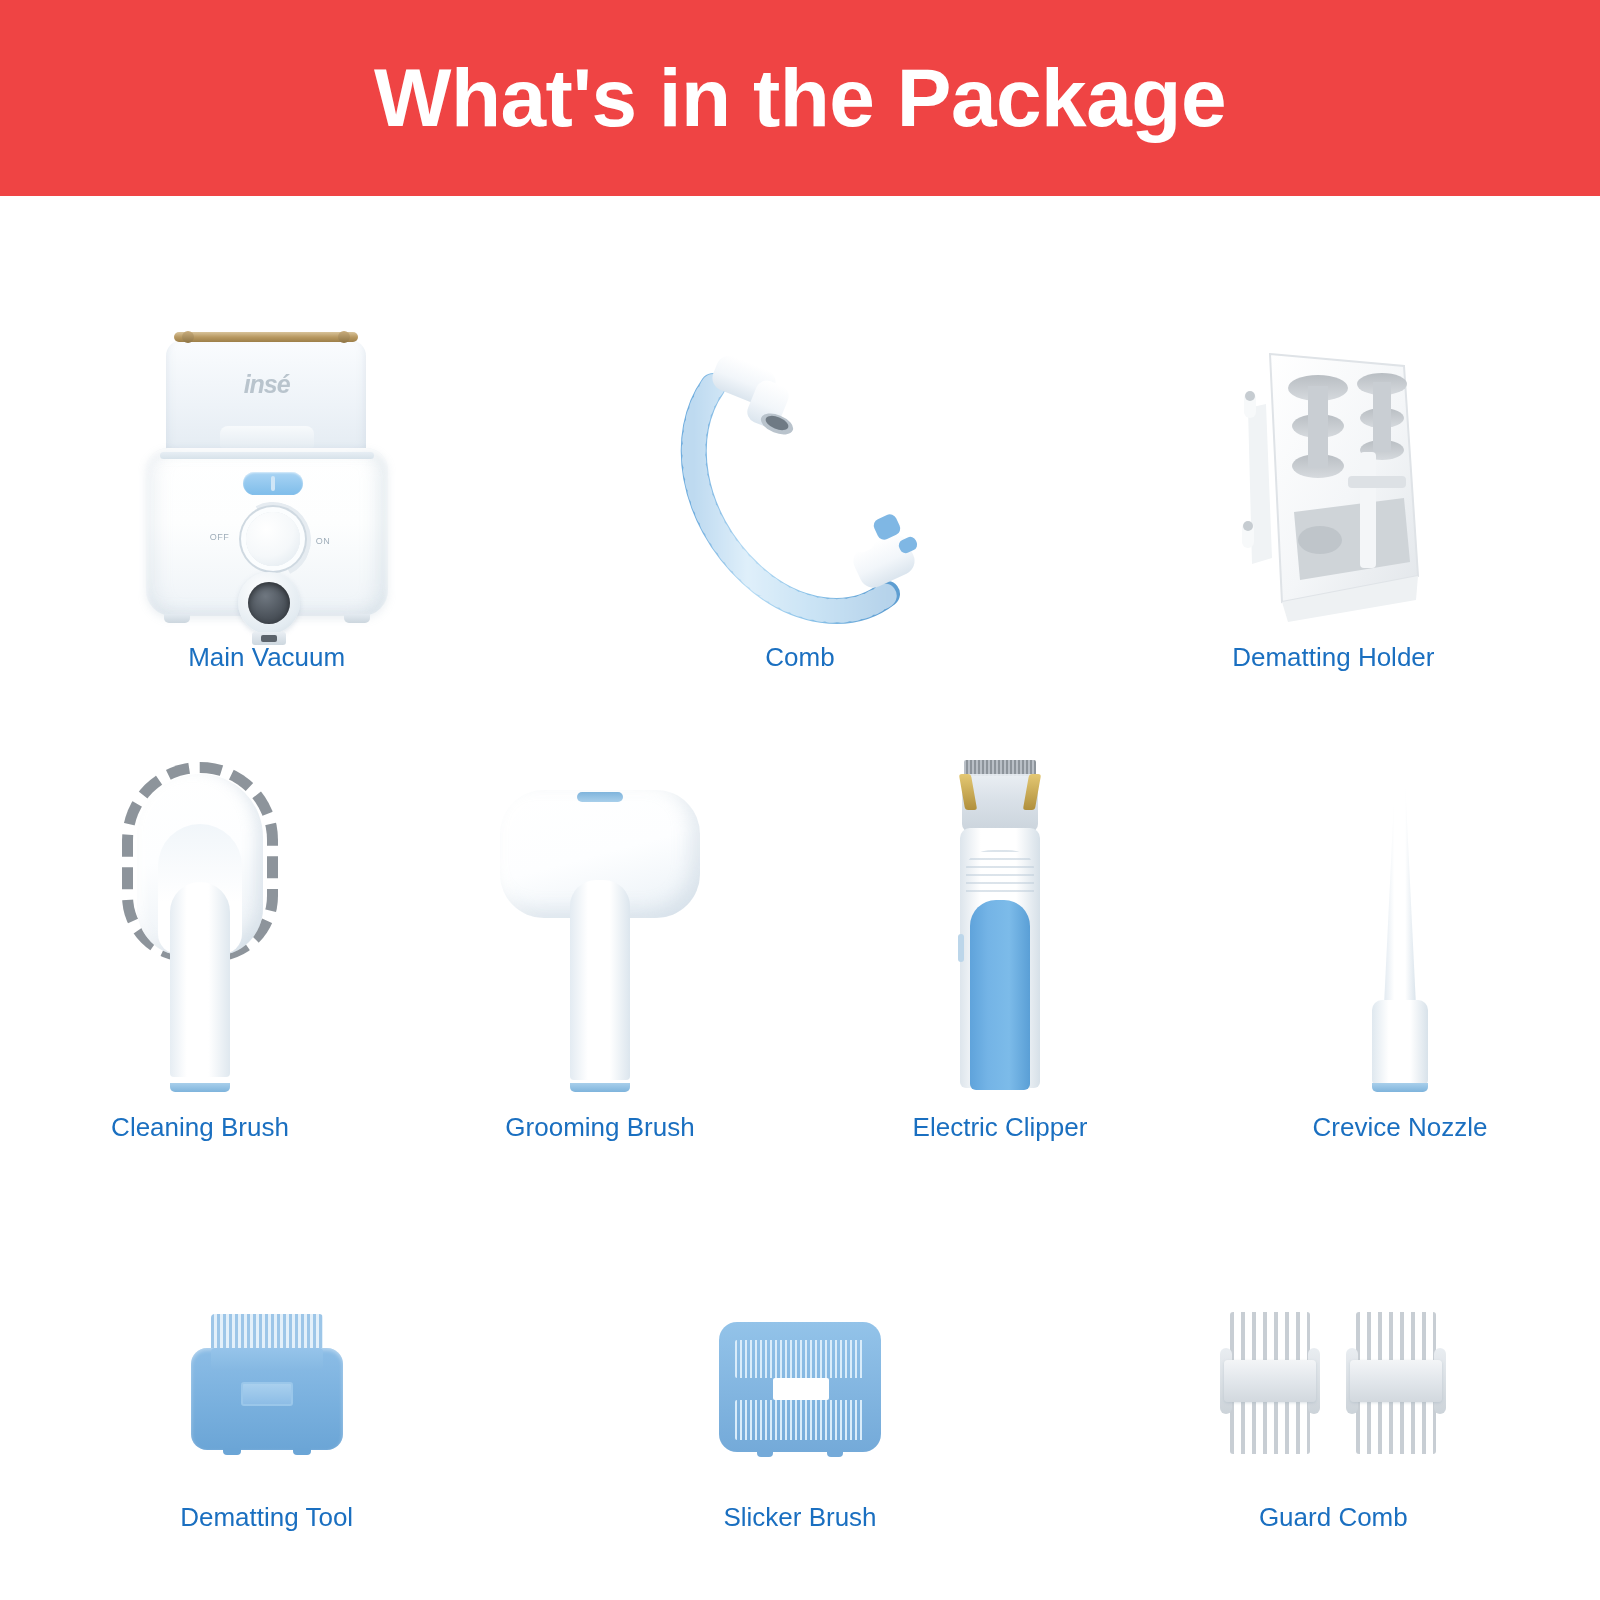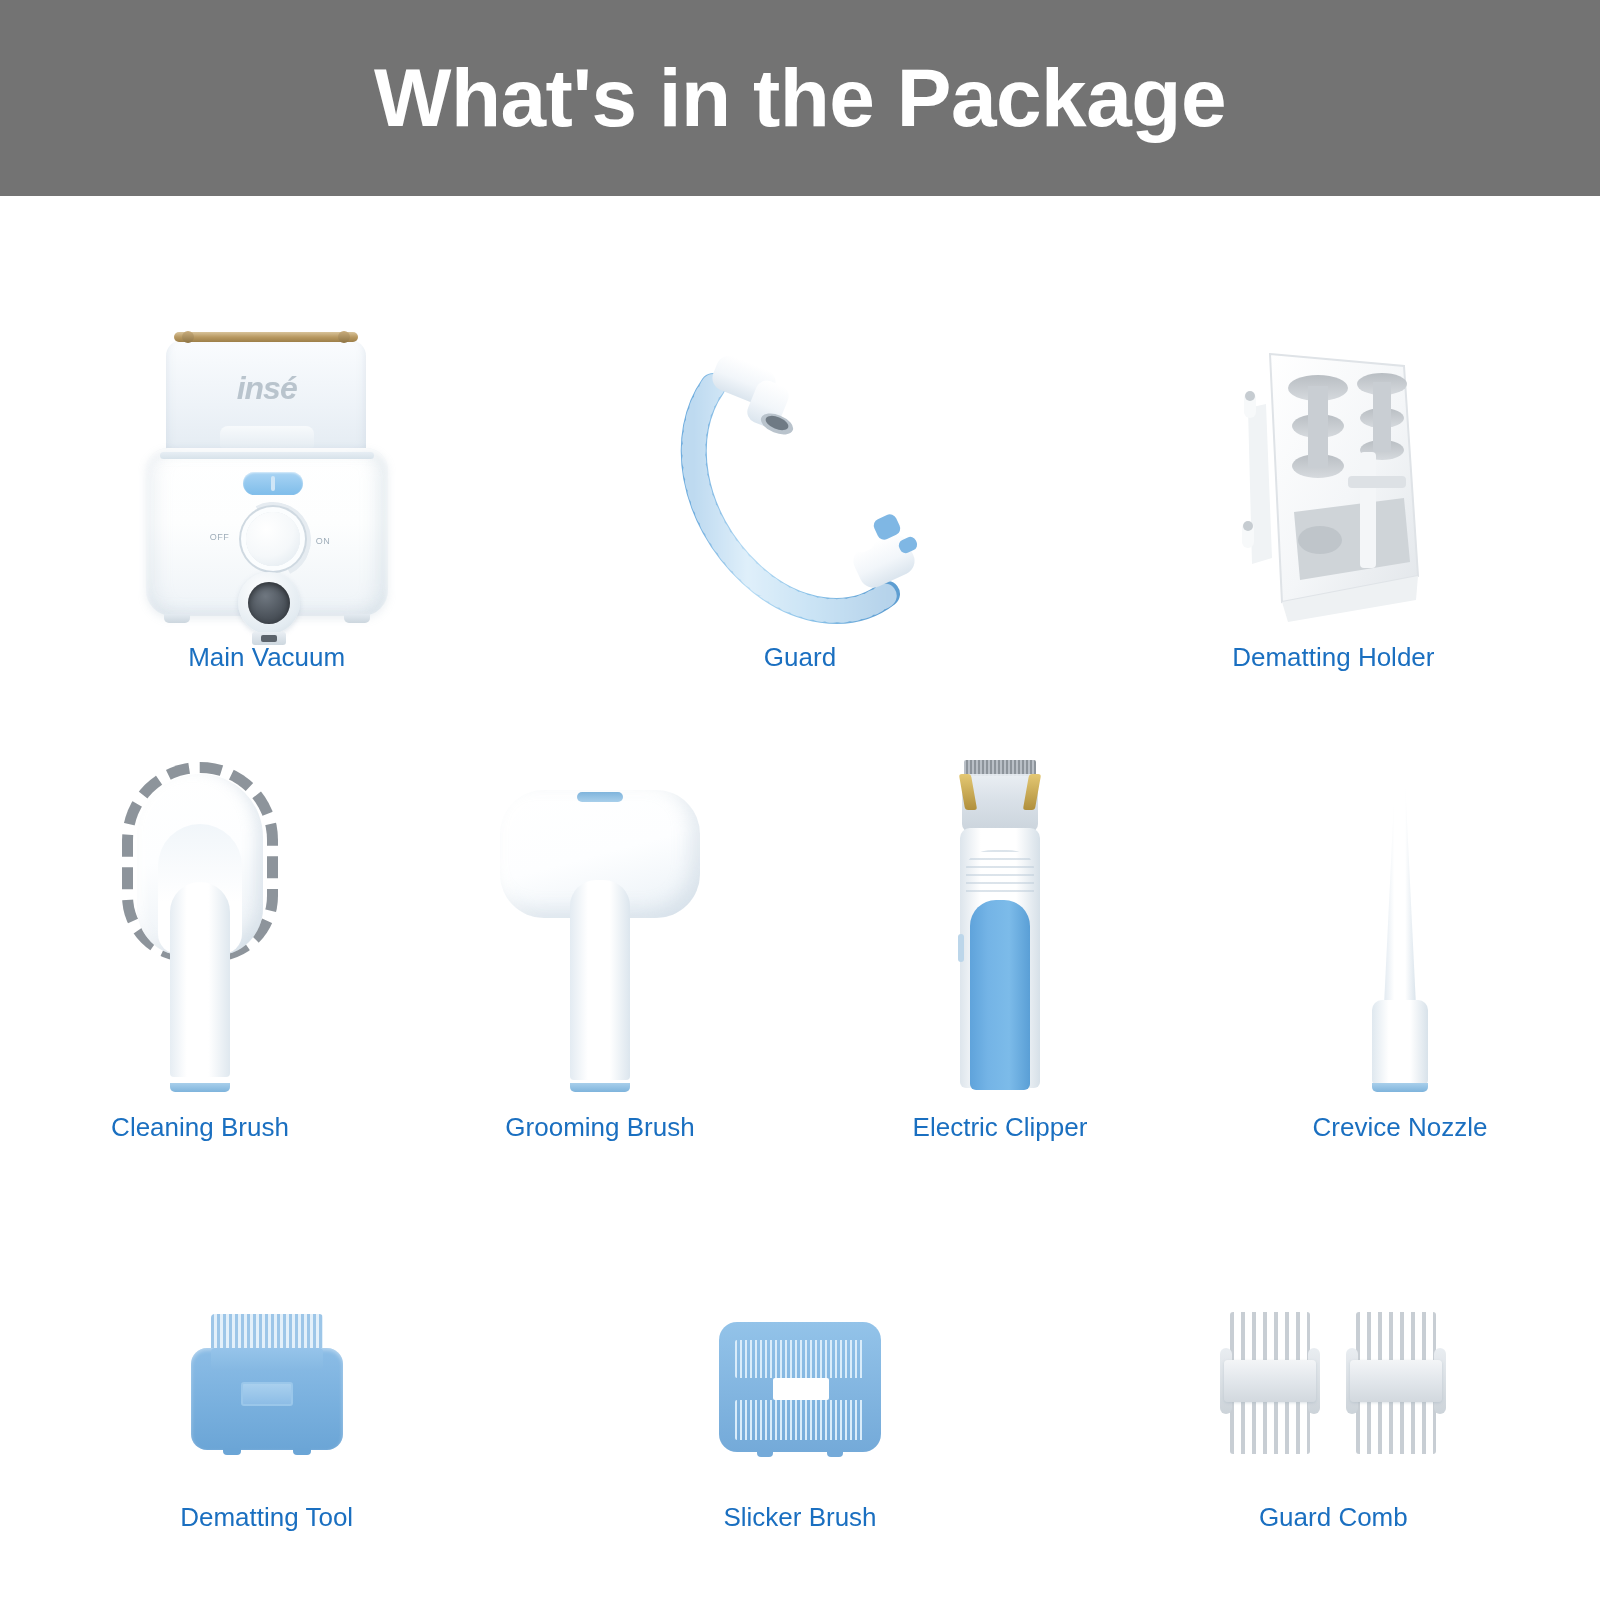--- a/index.html
+++ b/index.html
@@ -19,21 +19,21 @@
     height: 1600px;
     background: #ffffff;
   }
 
   
   .header-banner {
     position: absolute;
     left: 0; top: 0;
     width: 1600px;
     height: 196px;
-    background: #737373;
+    background: #ef4444;
     display: flex;
     align-items: center;
     justify-content: center;
   }
   .header-title {
     color: #ffffff;
     font-size: 82px;
     font-weight: 700;
     letter-spacing: -0.5px;
     line-height: 1;
@@ -99,21 +99,21 @@
     content:""; position:absolute; top:-1px; width:12px; height:12px;
     background: linear-gradient(180deg,#c9ad7d,#8d7342);
     border-radius:50%;
   }
   .vac-handle::before { left: 8px; }
   .vac-handle::after  { right: 8px; }
   .vac-logo {
     position: absolute;
     left: 0; top: 44px; width: 250px;
     text-align: center;
-    font-size: 32px;
+    font-size: 25px;
     font-style: italic;
     font-weight: 700;
     color: #b9c4cd;
     letter-spacing: -1px;
   }
   .vac-inner-rim {
     position: absolute;
     left: 78px; top: 100px;
     width: 94px; height: 22px;
     background: linear-gradient(180deg,#f7fafc,#e5ecf2);
@@ -506,21 +506,21 @@
 
             <g>
               <rect x="200" y="214" width="58" height="42" rx="14" fill="url(#connGrad)" transform="rotate(-25 229 235)"></rect>
               <rect x="196" y="196" width="20" height="30" rx="7" fill="#ffffff" transform="rotate(-25 206 211)"></rect>
               <rect x="220" y="190" width="24" height="22" rx="7" fill="#7fb7e4" transform="rotate(-25 232 201)"></rect>
               <rect x="244" y="212" width="18" height="14" rx="6" fill="#7fb7e4" transform="rotate(-25 253 219)"></rect>
             </g>
           </svg>
         </div>
       </div>
-      <div class="caption">Guard</div>
+      <div class="caption">Comb</div>
     </div>
 
     <div class="cell">
       <div class="art">
         <div class="holder">
           <svg width="250" height="300" viewBox="0 0 250 300">
             <defs>
               <linearGradient id="trayGrad" x1="0" y1="0" x2="1" y2="1">
                 <stop offset="0%" stop-color="#ffffff"></stop>
                 <stop offset="55%" stop-color="#f4f6f8"></stop>

